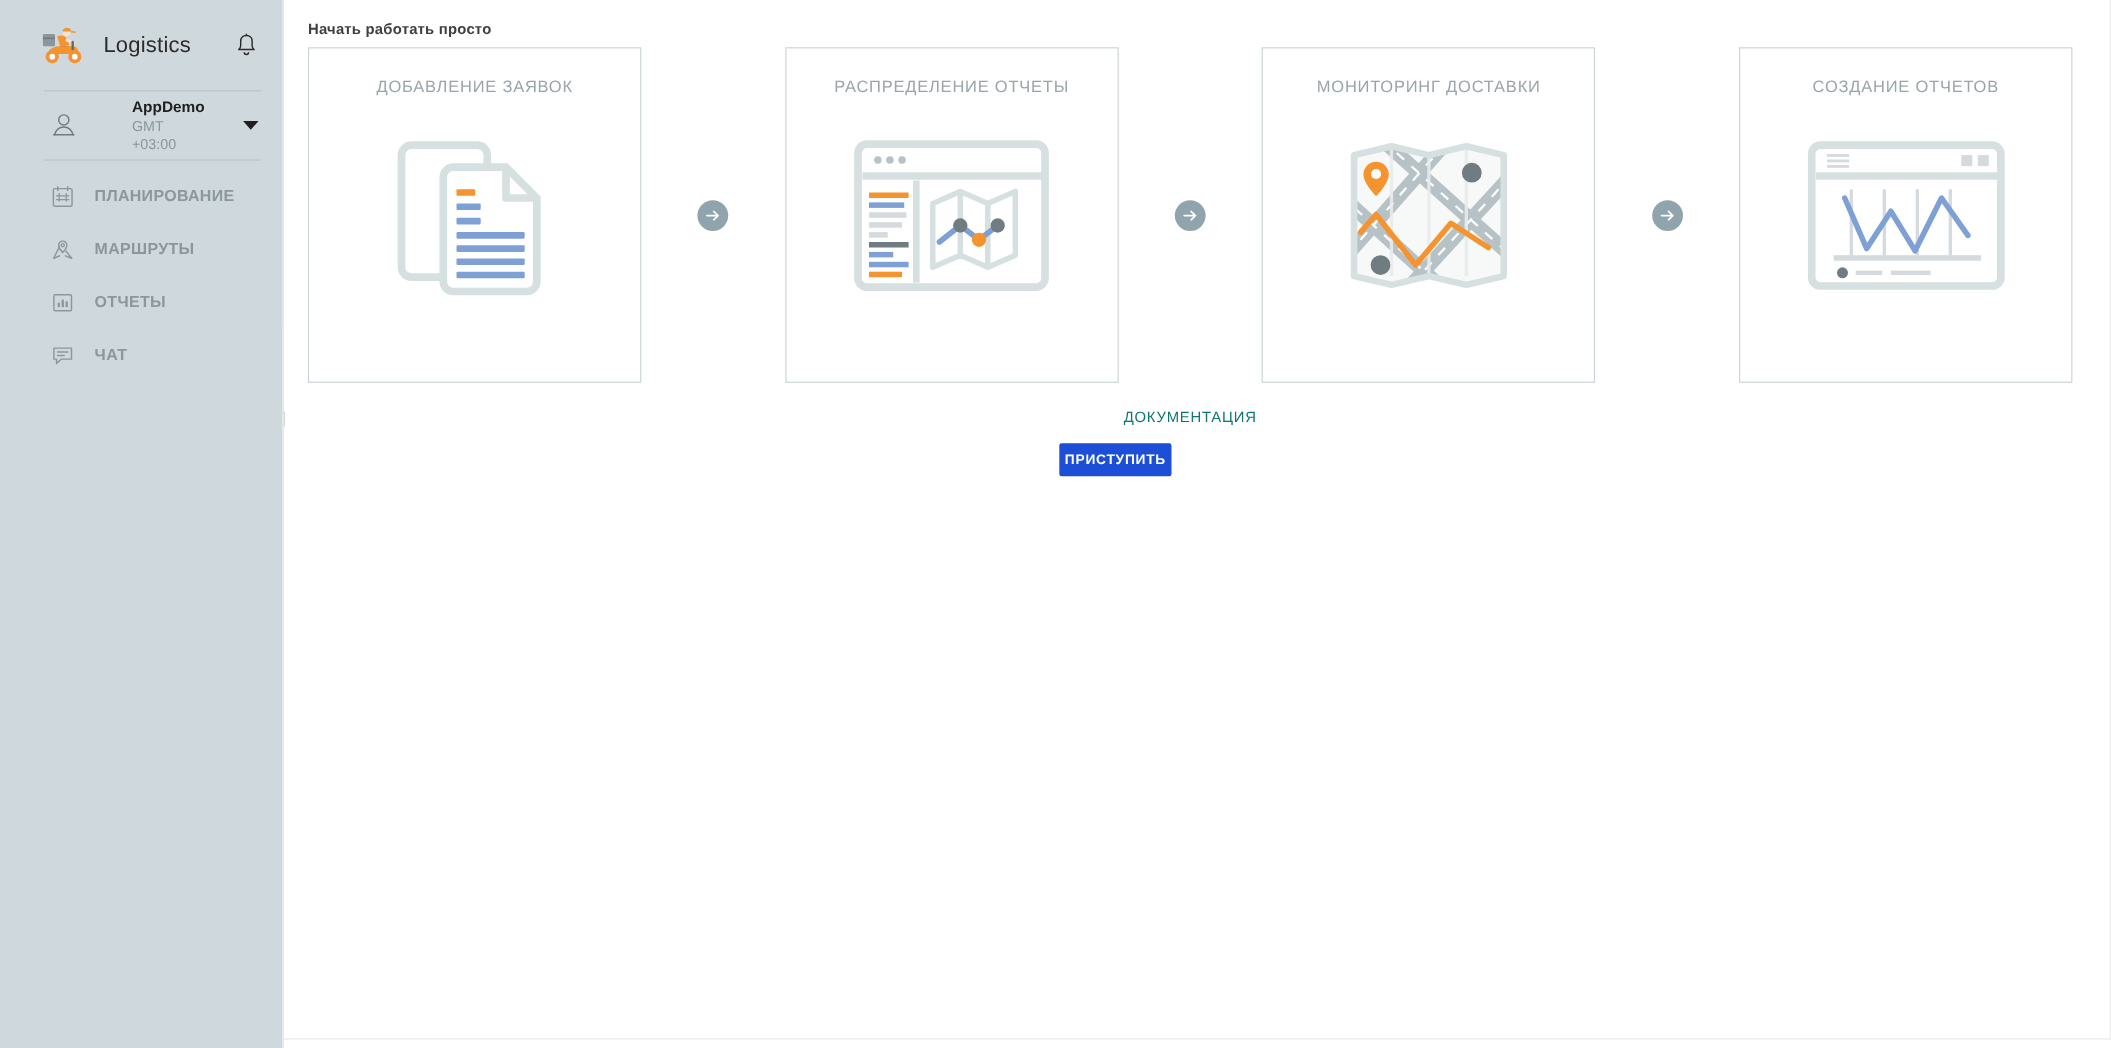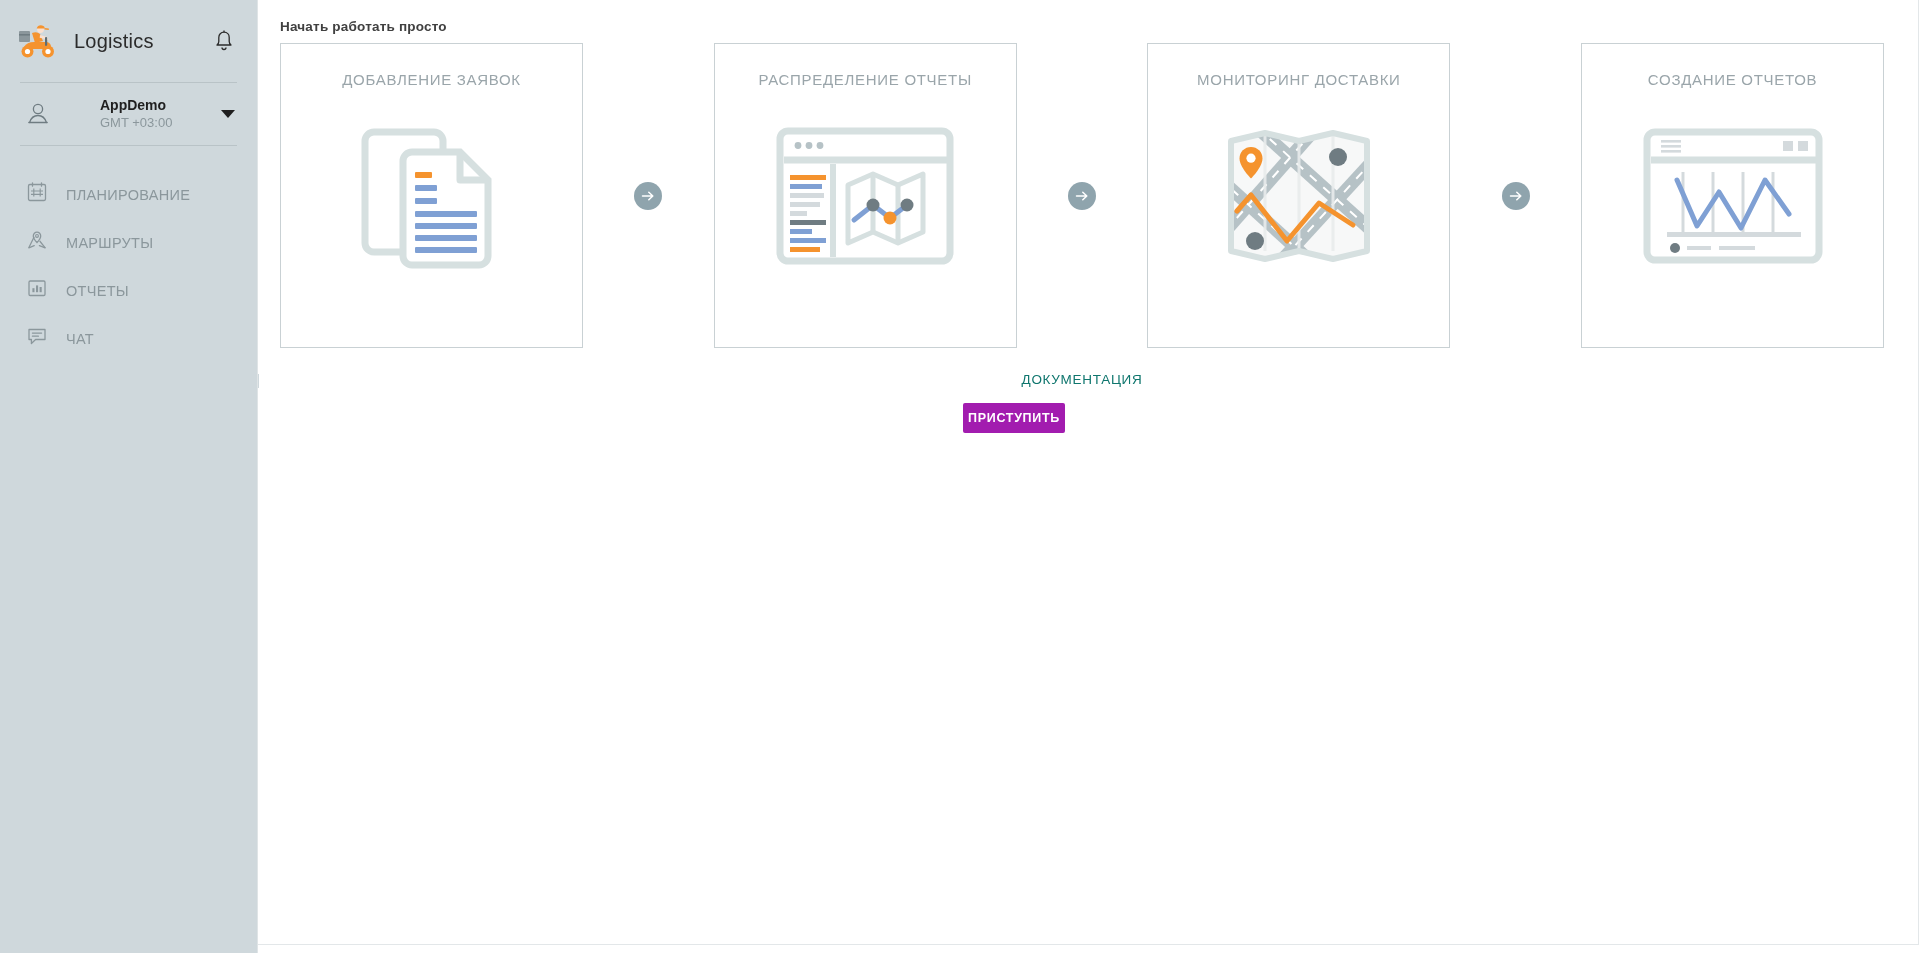--- a/index.html
+++ b/index.html
@@ -14,20 +14,21 @@
   
   .sidebar {
     width: 257px; height: 953px;
     background: #cfd8dc;
     flex: 0 0 257px;
     position: relative;
   }
   .sidebar-top {
     background: #cfd8dc;
     height: 298px;
+    padding-left: 20px;
   }
   .brand {
     height: 82px;
     display: flex; align-items: center;
     padding: 0 22px 0 16px;
   }
   .brand-logo { width: 42px; height: 42px; position: relative; flex: 0 0 42px; }
   .brand-title {
     font-size: 20px; color: #2b2b2b; font-weight: 400;
     margin-left: 16px; letter-spacing: .2px;
@@ -46,22 +47,22 @@
   .caret {
     margin-left: auto;
     width: 0; height: 0;
     border-left: 7px solid transparent;
     border-right: 7px solid transparent;
     border-top: 8px solid #1f1f1f;
   }
 
   .nav { padding-top: 9px; }
   .nav-item {
-    height: 48px; display: flex; align-items: flex-end;
-    padding: 0 20px 0 26px; cursor: pointer;
+    height: 48px; display: flex; align-items: center;
+    padding: 0 20px 0 26px; cursor: pointer; font-weight: bold;
   }
   .nav-icon { width: 22px; height: 22px; flex: 0 0 22px; }
   .nav-label {
     margin-left: 18px; font-size: 14.5px; color: #8b979c;
     letter-spacing: .3px; white-space: nowrap;
   }
   .sidebar-bottom { background: #8b979c; flex: 1; }
 
   
   .main {
@@ -121,21 +122,21 @@
   
   .doc-label {
     position: absolute; top: 372px; left: 22px; width: 1604px;
     text-align: center;
     font-size: 13.5px; color: #0f766e; letter-spacing: .7px;
   }
   .start-btn {
     position: absolute; top: 403px; left: 50%;
     transform: translateX(-50%); margin-left: -74px;
     width: 102px; height: 30px;
-    background: #a21caf; color: #ffffff;
+    background: #1d4ed8; color: #ffffff;
     border: none; border-radius: 2px;
     font-family: "Liberation Sans", sans-serif;
     font-size: 12.5px; font-weight: 700; letter-spacing: .7px;
     cursor: pointer;
   }
 
   .scroll-nub {
     position: absolute; left: -2px; top: 374px;
     width: 3px; height: 14px; background: #cfd8dc;
   }

